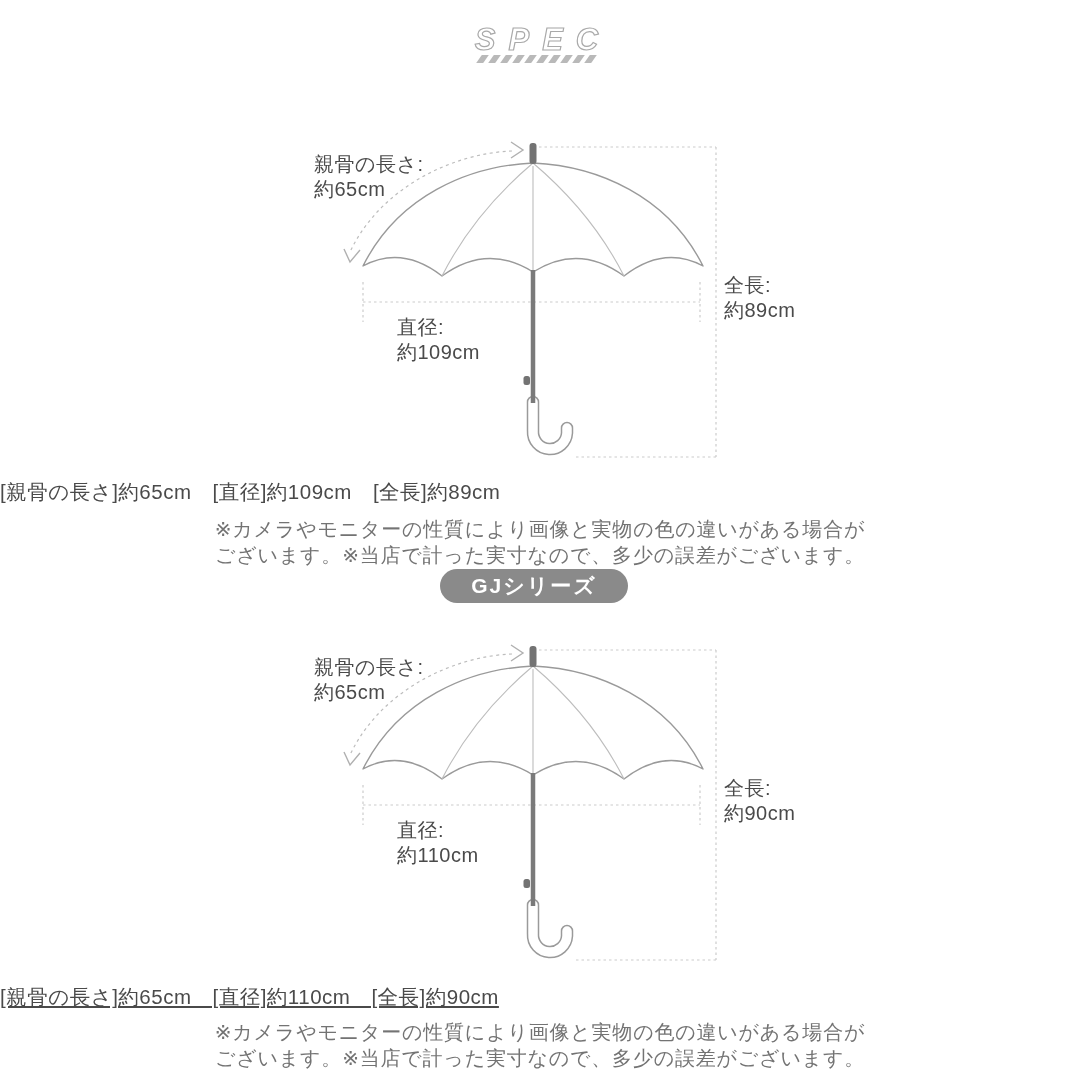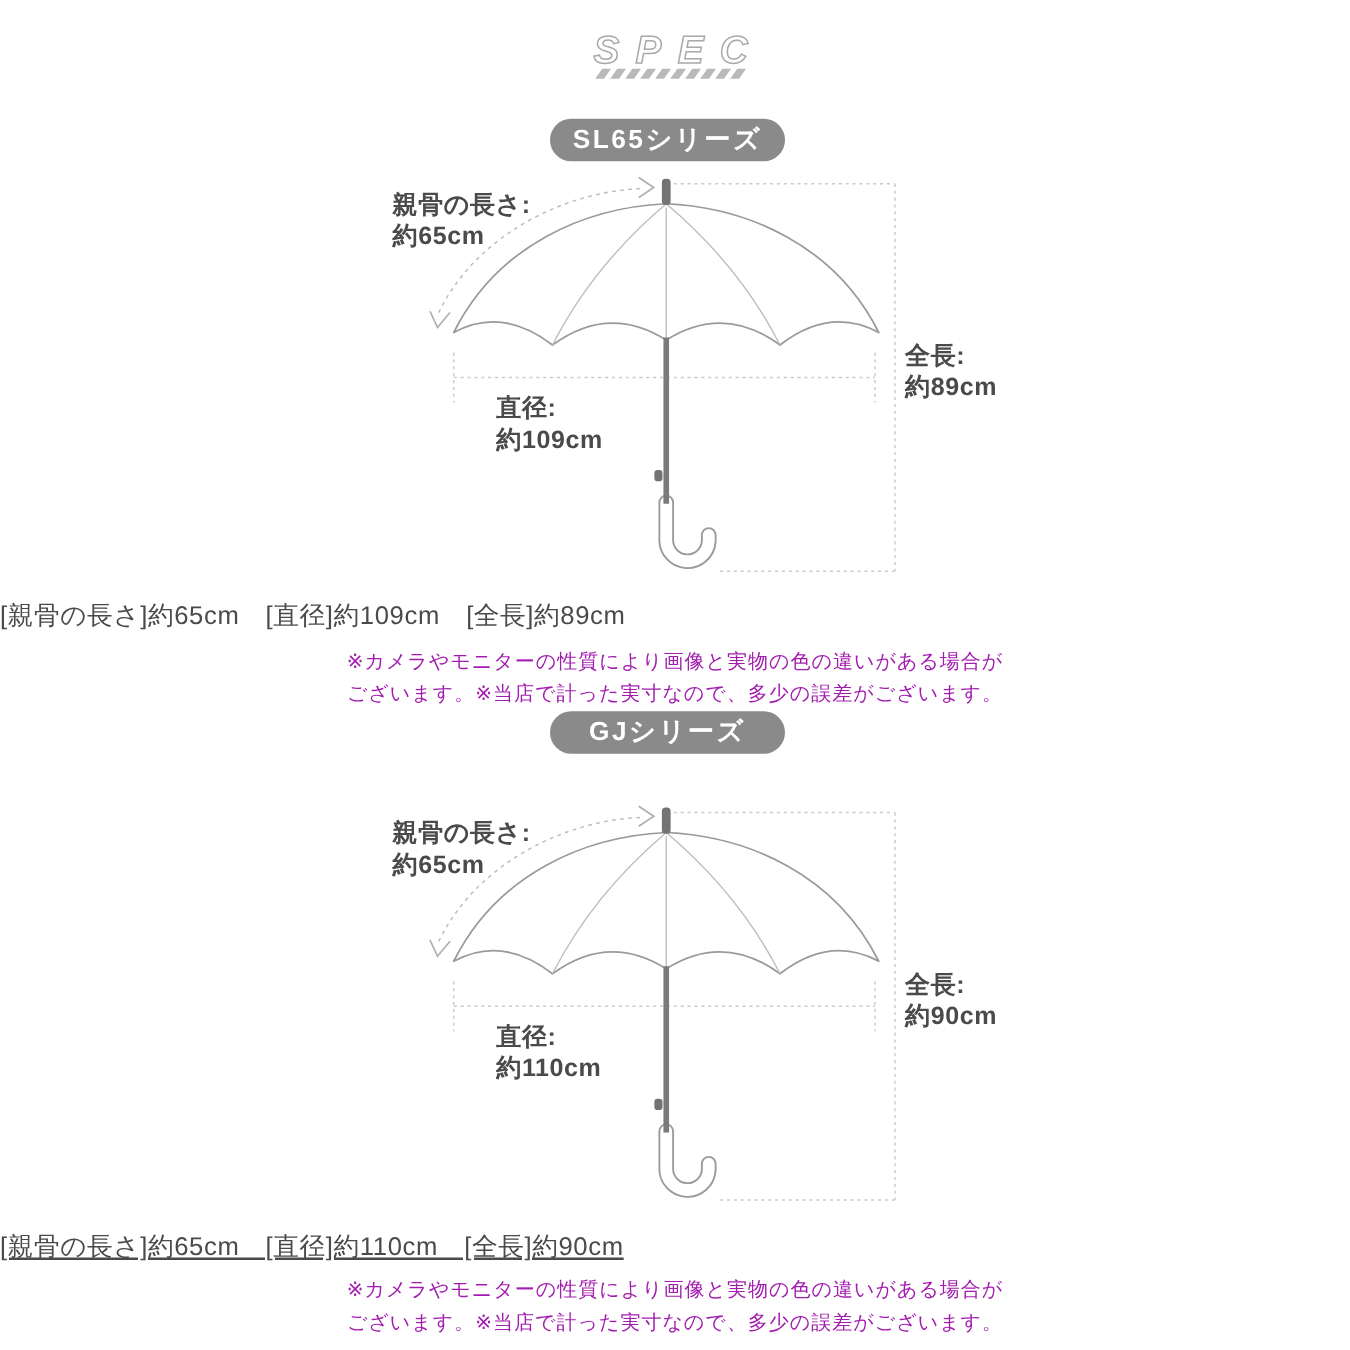--- a/index.html
+++ b/index.html
@@ -24,35 +24,35 @@
   .arrowc { fill:none; stroke:#bdbdbd; stroke-width:1.2; stroke-dasharray:3,3.5; }
   .ah     { fill:none; stroke:#b0b0b0; stroke-width:1.4; }
   .canopy { fill:#ffffff; stroke:#9a9a9a; stroke-width:1.4; stroke-linejoin:round; }
   .rib    { fill:none; stroke:#bdbdbd; stroke-width:1.1; }
   .darkf  { fill:#737373; }
   .shaft  { fill:none; stroke:#7a7a7a; stroke-width:4.5; }
   .h-out  { fill:none; stroke:#9a9a9a; stroke-width:12.5; stroke-linecap:round; stroke-linejoin:round; }
   .h-in   { fill:none; stroke:#ffffff; stroke-width:9.5;  stroke-linecap:round; stroke-linejoin:round; }
 
   
-  .dim-label { position:absolute; color:#4a4a4a; font-size:20px; line-height:25px; letter-spacing:0.5px; white-space:nowrap;font-weight:bold; }
+  .dim-label { position:absolute; color:#4a4a4a; font-size:20px; line-height:25px; letter-spacing:0.5px; white-space:nowrap; }
   .lab-rib.u1 { left:314px; top:152px; }
   .lab-dia.u1 { left:397px; top:315px; }
   .lab-len.u1 { left:724px; top:273px; }
   .lab-rib.u2 { left:314px; top:655px; }
   .lab-dia.u2 { left:397px; top:818px; }
   .lab-len.u2 { left:724px; top:776px; }
 
   .spec-line { position:absolute; left:0; width:1080px; color:#4a4a4a;
                font-size:20.5px; white-space:pre; letter-spacing:0.5px; }
   .spec-line.s1 { top:478px; }
   .spec-line.s2 { top:983px;text-decoration:underline; }
 
-  .note { position:absolute; left:0; width:1080px; text-align:center; color:#a21caf;
-          font-size:16px; line-height:25.5px; letter-spacing:0.8px; }
+  .note { position:absolute; left:0; width:1080px; text-align:center; color:#737373;
+          font-size:20px; line-height:25.5px; letter-spacing:0.8px; }
   .note.n1 { top:517px; }
   .note.n2 { top:1020px; }
 </style>
 </head>
 <body>
 
 <div class="page">
 
   <svg class="spec-title-svg" width="240" height="55" viewBox="0 0 240 55">
     <text x="123" y="42" text-anchor="middle" font-size="31" font-style="italic" font-weight="bold" letter-spacing="13" fill="#ffffff" stroke="#a9a9a9" stroke-width="1.2">SPEC</text>
@@ -63,21 +63,20 @@
       <span></span>
       <span></span>
       <span></span>
     <span></span>
       <span></span>
       <span></span>
       <span></span>
       <span></span>
   </div>
 
-  <div class="badge b1">SL65シリーズ</div>
   <div class="badge b2">GJシリーズ</div>
 
   <svg class="diagram-svg" width="1080" height="1080" viewBox="0 0 1080 1080">
     <defs>
       <g id="umb">
         <path class="dim" d="M539,147 H716 M716,147 V457 M576,457 H716"></path>
         <path class="dim" d="M363,302 H700 M363,282 V322 M700,282 V322"></path>
         <path class="arrowc" d="M512,151 C455,153 381,186 350,252"></path>
         <polyline class="ah" points="511,142 523,150 511,158"></polyline>
         <polyline class="ah" points="344,249 350,262 360,250"></polyline>

